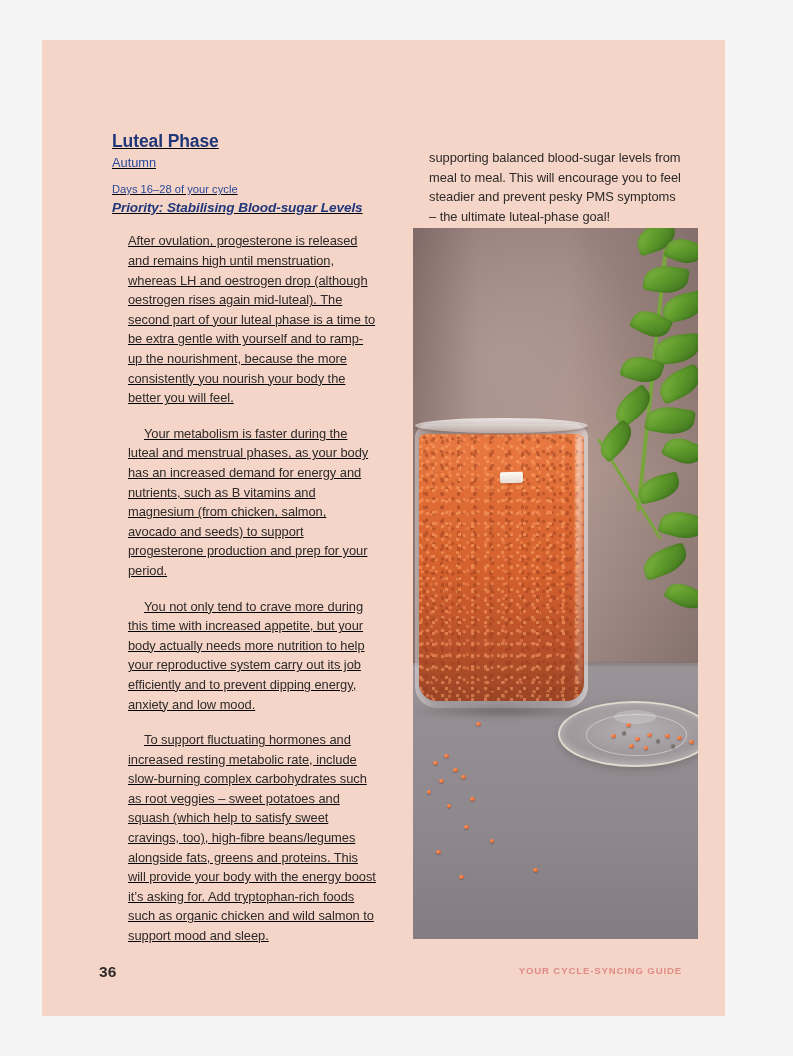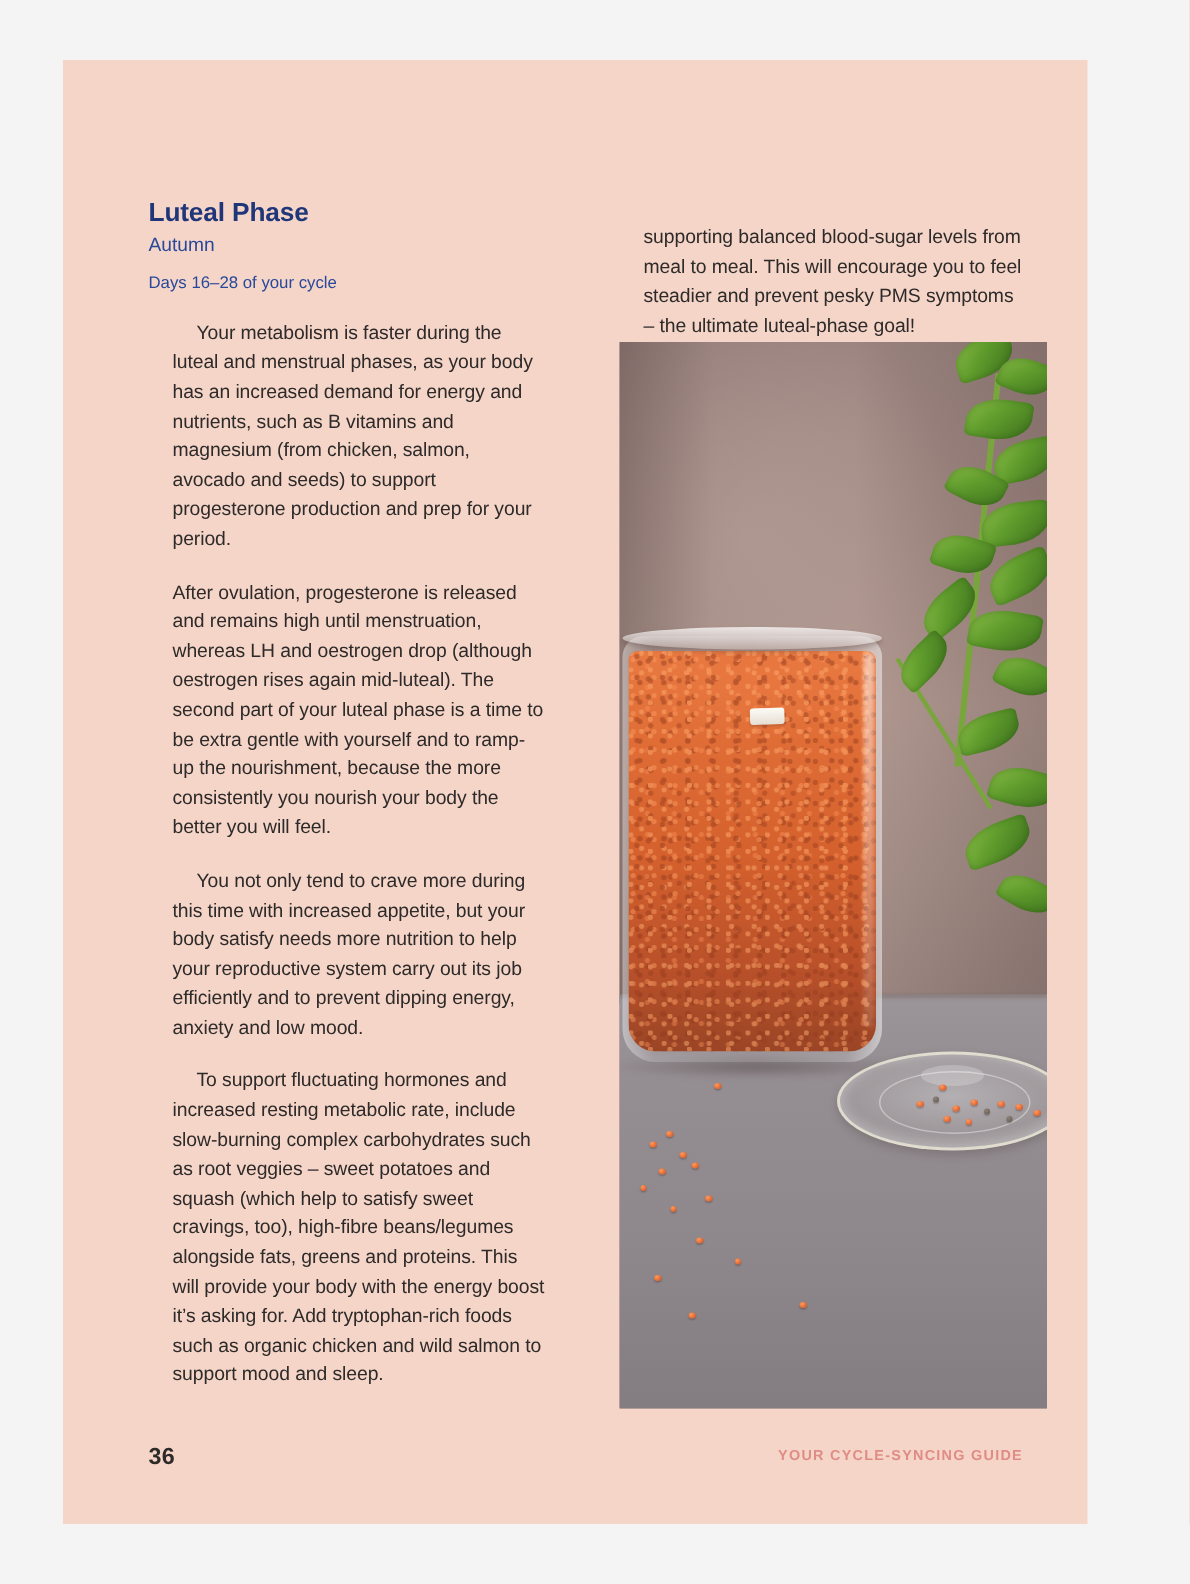--- a/index.html
+++ b/index.html
@@ -20,23 +20,24 @@
     left: 42px;
     top: 40px;
     width: 683px;
     height: 976px;
     background: #f5d5c8;
   }
 
   
   #col-left {
     position: absolute;
-    left: 57px;
+    left: 70px;
     top: 92px;
     width: 281px;
+    text-decoration: underline;
   }
   #col-right {
     position: absolute;
     left: 371px;
     top: 92px;
     width: 285px;
   }
 
   
   .sec-title {
@@ -302,24 +303,25 @@
 </style>
 </head>
 <body>
 
 <div id="page-sheet">
 
   <div id="col-left">
     <h1 class="sec-title">Luteal Phase</h1>
     <div class="sec-season">Autumn</div>
     <div class="sec-days">Days 16–28 of your cycle</div>
-
+    <div class="sec-priority">Priority: Stabilising Blood-sugar Levels</div>
+
+    <p class="body-p">After ovulation, progesterone is released and remains high until menstruation, whereas LH and oestrogen drop (although oestrogen rises again mid-luteal). The second part of your luteal phase is a time to be extra gentle with yourself and to ramp-up the nourishment, because the more consistently you nourish your body the better you will feel.</p>
     <p class="body-p indent">Your metabolism is faster during the luteal and menstrual phases, as your body has an increased demand for energy and nutrients, such as B vitamins and magnesium (from chicken, salmon, avocado and seeds) to support progesterone production and prep for your period.</p>
-    <p class="body-p">After ovulation, progesterone is released and remains high until menstruation, whereas LH and oestrogen drop (although oestrogen rises again mid-luteal). The second part of your luteal phase is a time to be extra gentle with yourself and to ramp-up the nourishment, because the more consistently you nourish your body the better you will feel.</p>
-    <p class="body-p indent">You not only tend to crave more during this time with increased appetite, but your body satisfy needs more nutrition to help your reproductive system carry out its job efficiently and to prevent dipping energy, anxiety and low mood.</p>
+    <p class="body-p indent">You not only tend to crave more during this time with increased appetite, but your body actually needs more nutrition to help your reproductive system carry out its job efficiently and to prevent dipping energy, anxiety and low mood.</p>
     <p class="body-p indent">To support fluctuating hormones and increased resting metabolic rate, include slow-burning complex carbohydrates such as root veggies – sweet potatoes and squash (which help to satisfy sweet cravings, too), high-fibre beans/legumes alongside fats, greens and proteins. This will provide your body with the energy boost it’s asking for. Add tryptophan-rich foods such as organic chicken and wild salmon to support mood and sleep.</p>
   </div>
 
   <div id="col-right">
     <p class="body-p">supporting balanced blood-sugar levels from meal to meal. This will encourage you to feel steadier and prevent pesky PMS symptoms – the ultimate luteal-phase goal!</p>
   </div>
 
   <div id="photo-frame">
     <div class="photo-canvas">
       <div class="wall"></div>

